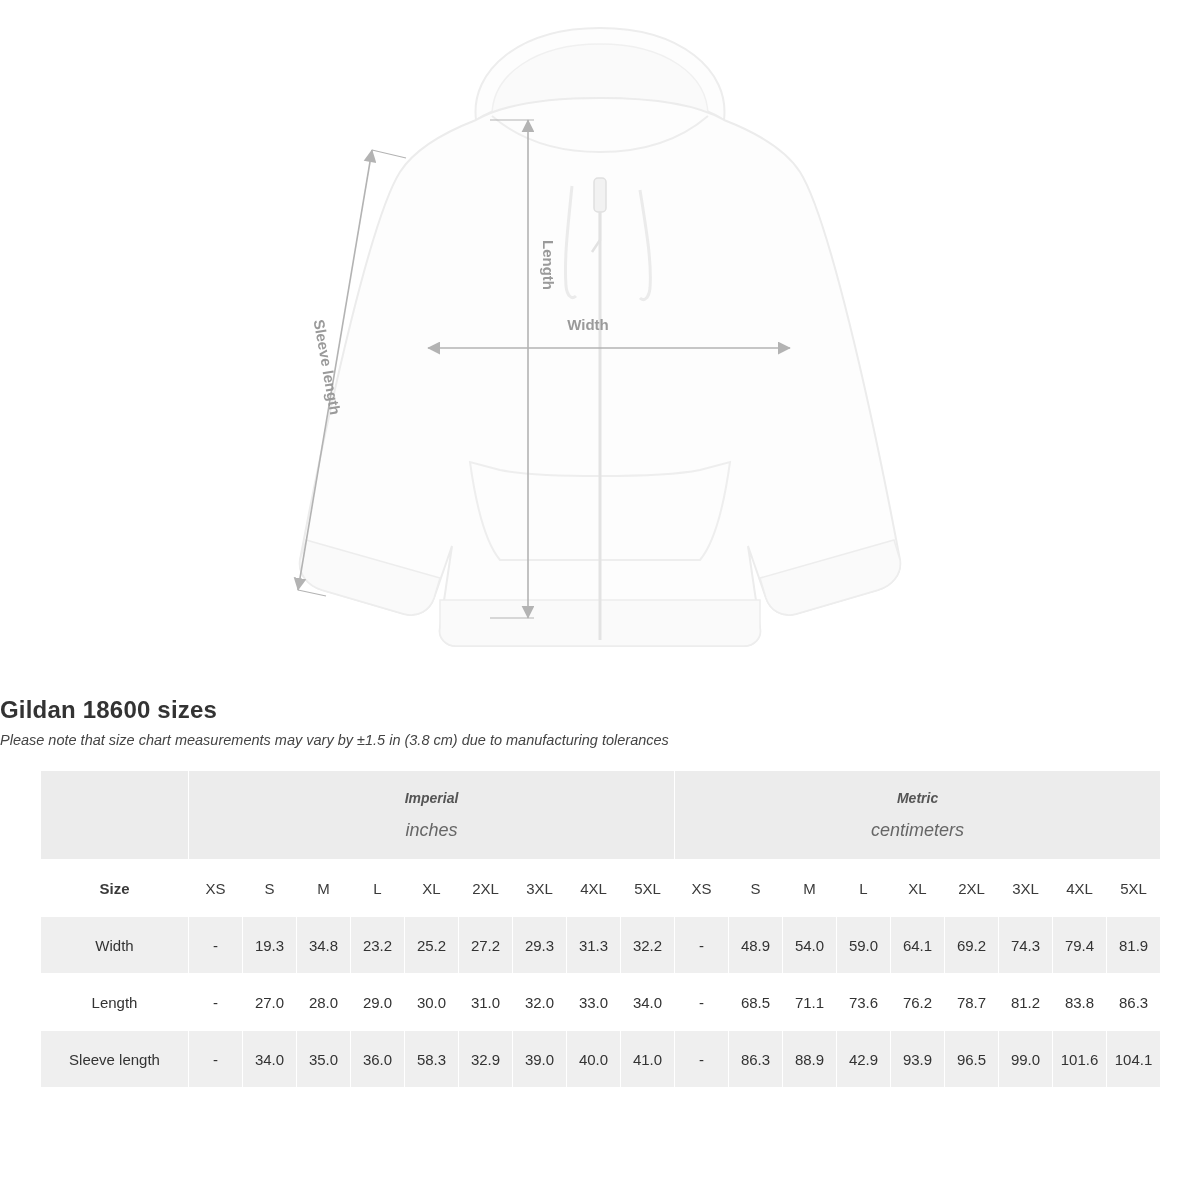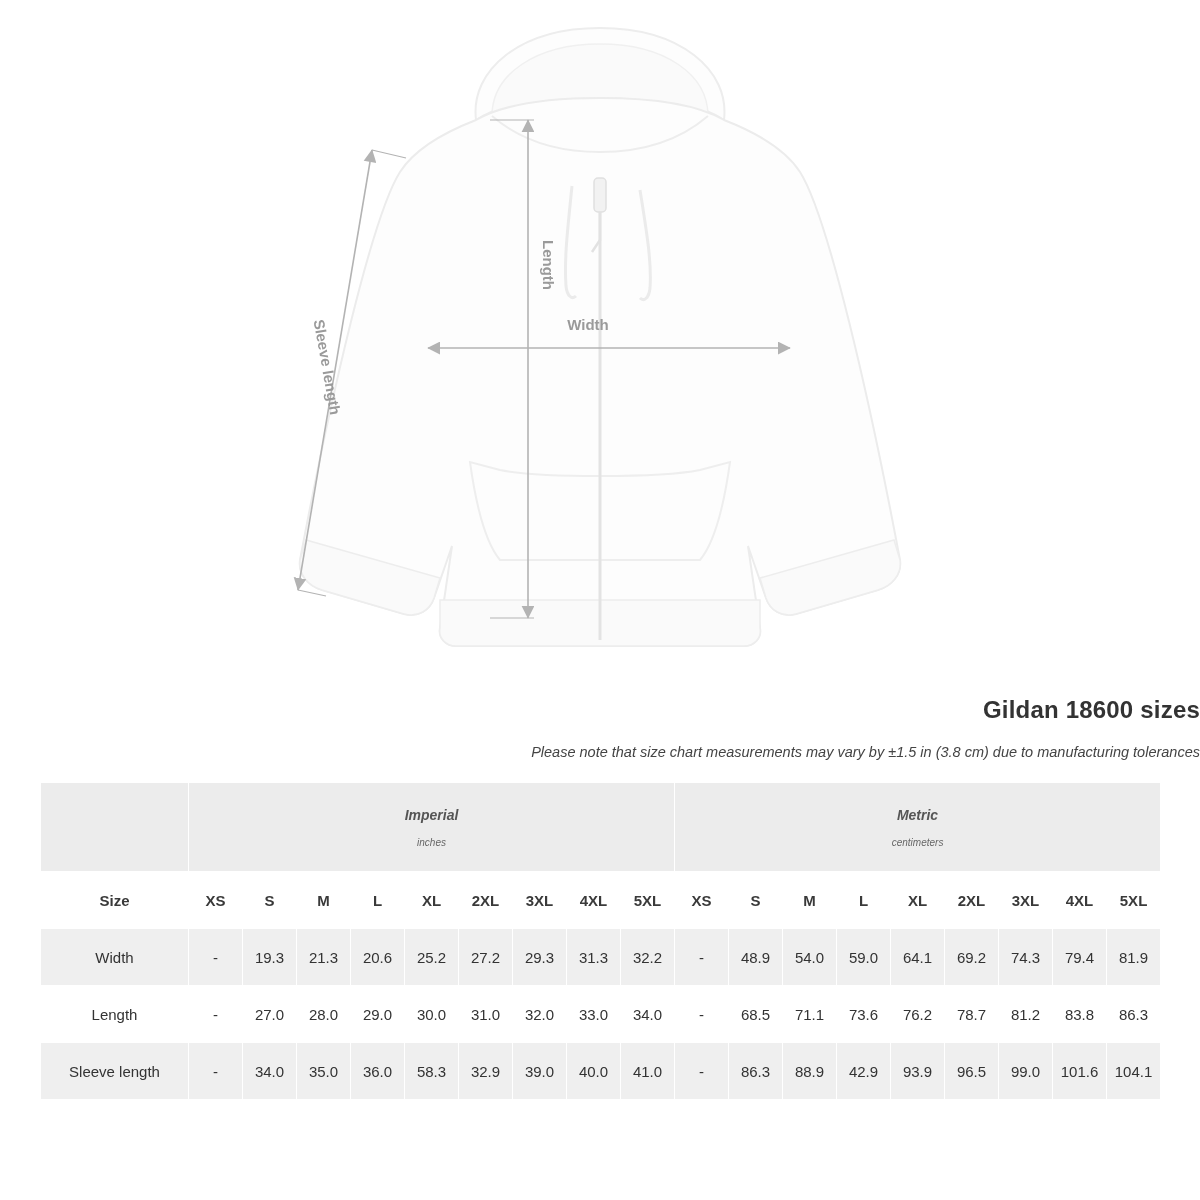--- a/index.html
+++ b/index.html
@@ -25,34 +25,34 @@
     position: relative;
     width: 1200px;
     height: 690px;
   }
   .illustration svg {
     display: block;
   }
 
   
   .title-block {
-    text-align: right;
+    text-align: left;
     margin-top: 6px;
   }
   .chart-title {
     font-size: 24px;
     font-weight: bold;
     color: #333333;
     letter-spacing: 0.2px;
   }
   .chart-note {
     font-size: 14.5px;
     font-style: italic;
     color: #444444;
-    margin-top: 20px;
+    margin-top: 8px;
   }
 
   
   .table-wrap {
     margin: 22px 40px 0 40px;
   }
   table.size-table {
     border-collapse: collapse;
     width: 1120px;
     table-layout: fixed;
@@ -70,29 +70,29 @@
     height: 88px;
     padding: 0;
   }
   .unit-name {
     font-size: 14px;
     font-style: italic;
     font-weight: bold;
     color: #555555;
   }
   .unit-sub {
-    font-size: 10px;
+    font-size: 18px;
     font-style: italic;
     color: #666666;
     margin-top: 14px;
   }
   tr.head-row td {
     background: #ffffff;
     height: 54px;
-    font-weight: bold;
+    font-weight: normal;
     color: #3a3a3a;
     font-size: 15px;
   }
   tr.head-row td.rowlabel {
     font-weight: bold;
   }
   tr.data-row td {
     height: 54px;
   }
   tr.data-row.shade td {
@@ -246,22 +246,22 @@
           <td>2XL</td>
           <td>3XL</td>
           <td>4XL</td>
           <td>5XL</td>
         </tr>
 
         <tr class="data-row shade">
           <td class="rowlabel">Width</td>
           <td>-</td>
           <td>19.3</td>
-          <td>21.3</td>
-          <td>20.6</td>
+          <td>34.8</td>
+          <td>23.2</td>
           <td>25.2</td>
           <td>27.2</td>
           <td>29.3</td>
           <td>31.3</td>
           <td>32.2</td>
           <td>-</td>
           <td>48.9</td>
           <td>54.0</td>
           <td>59.0</td>
           <td>64.1</td>

